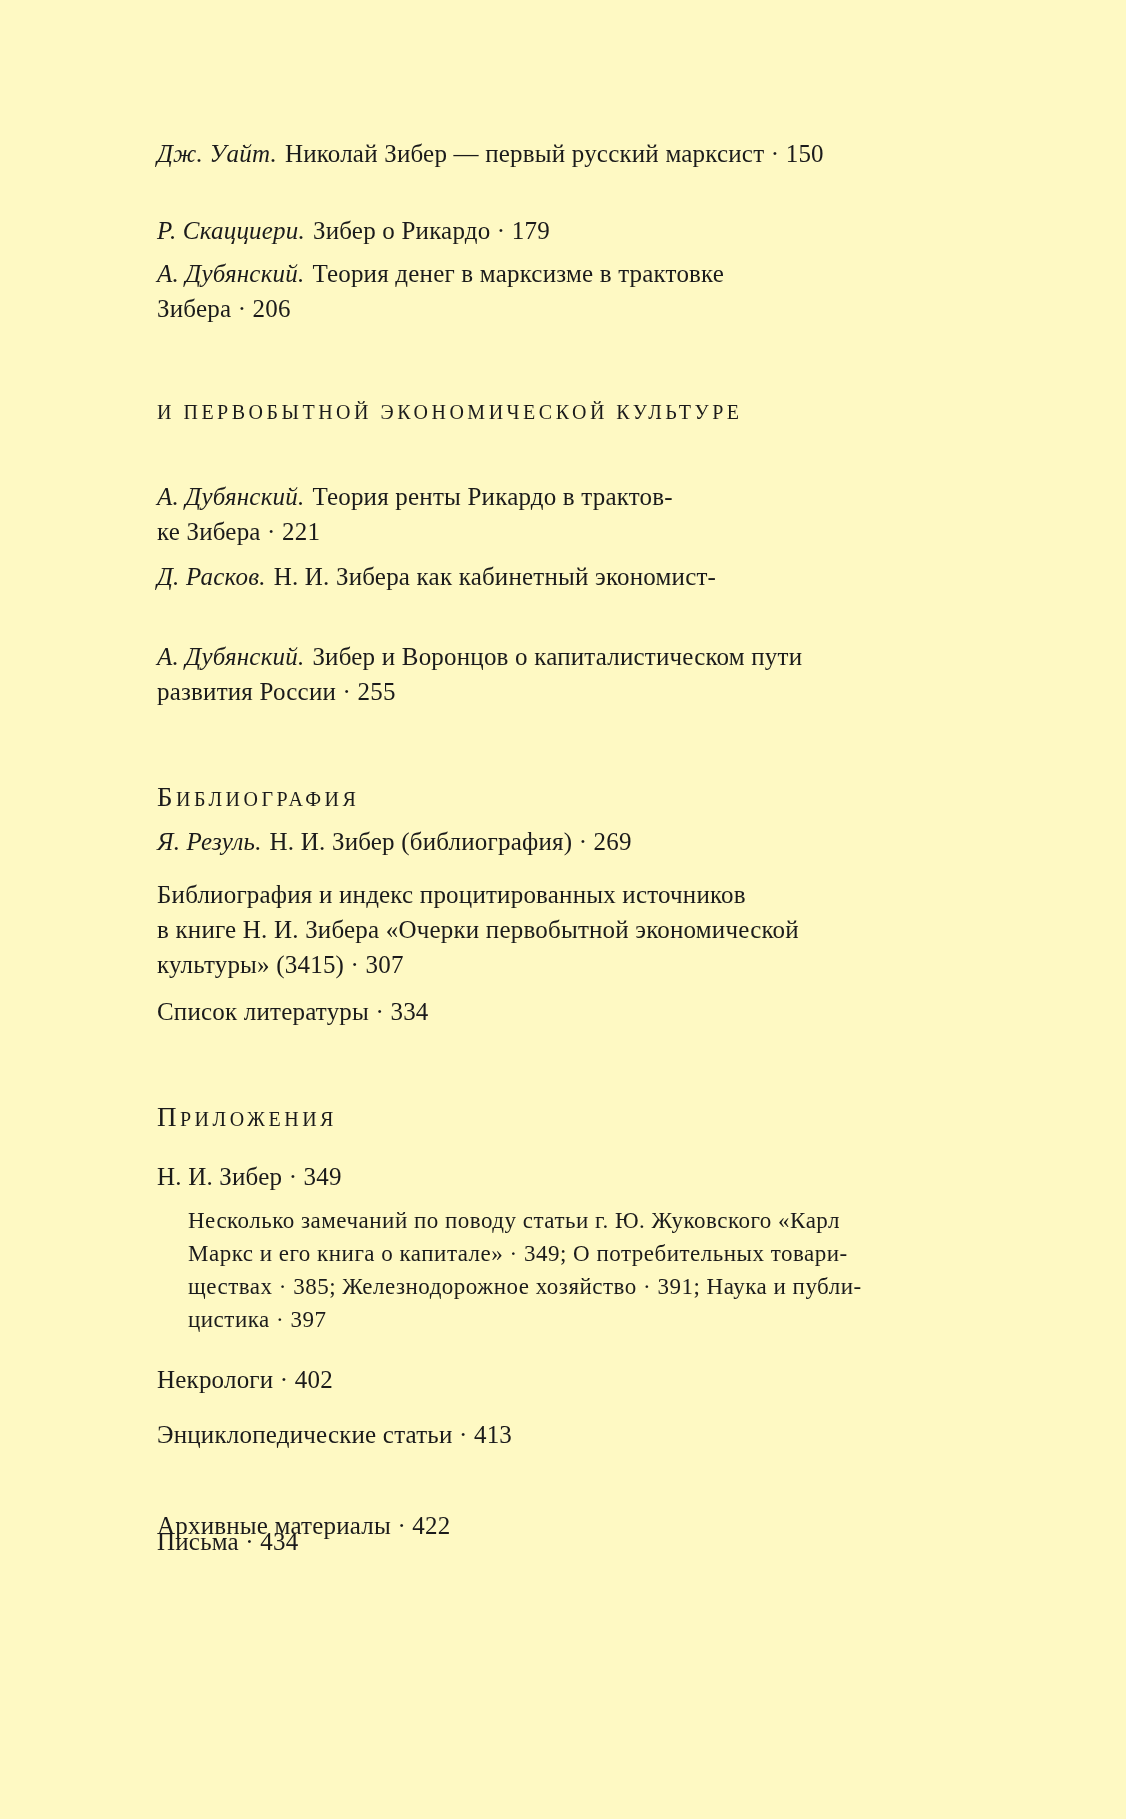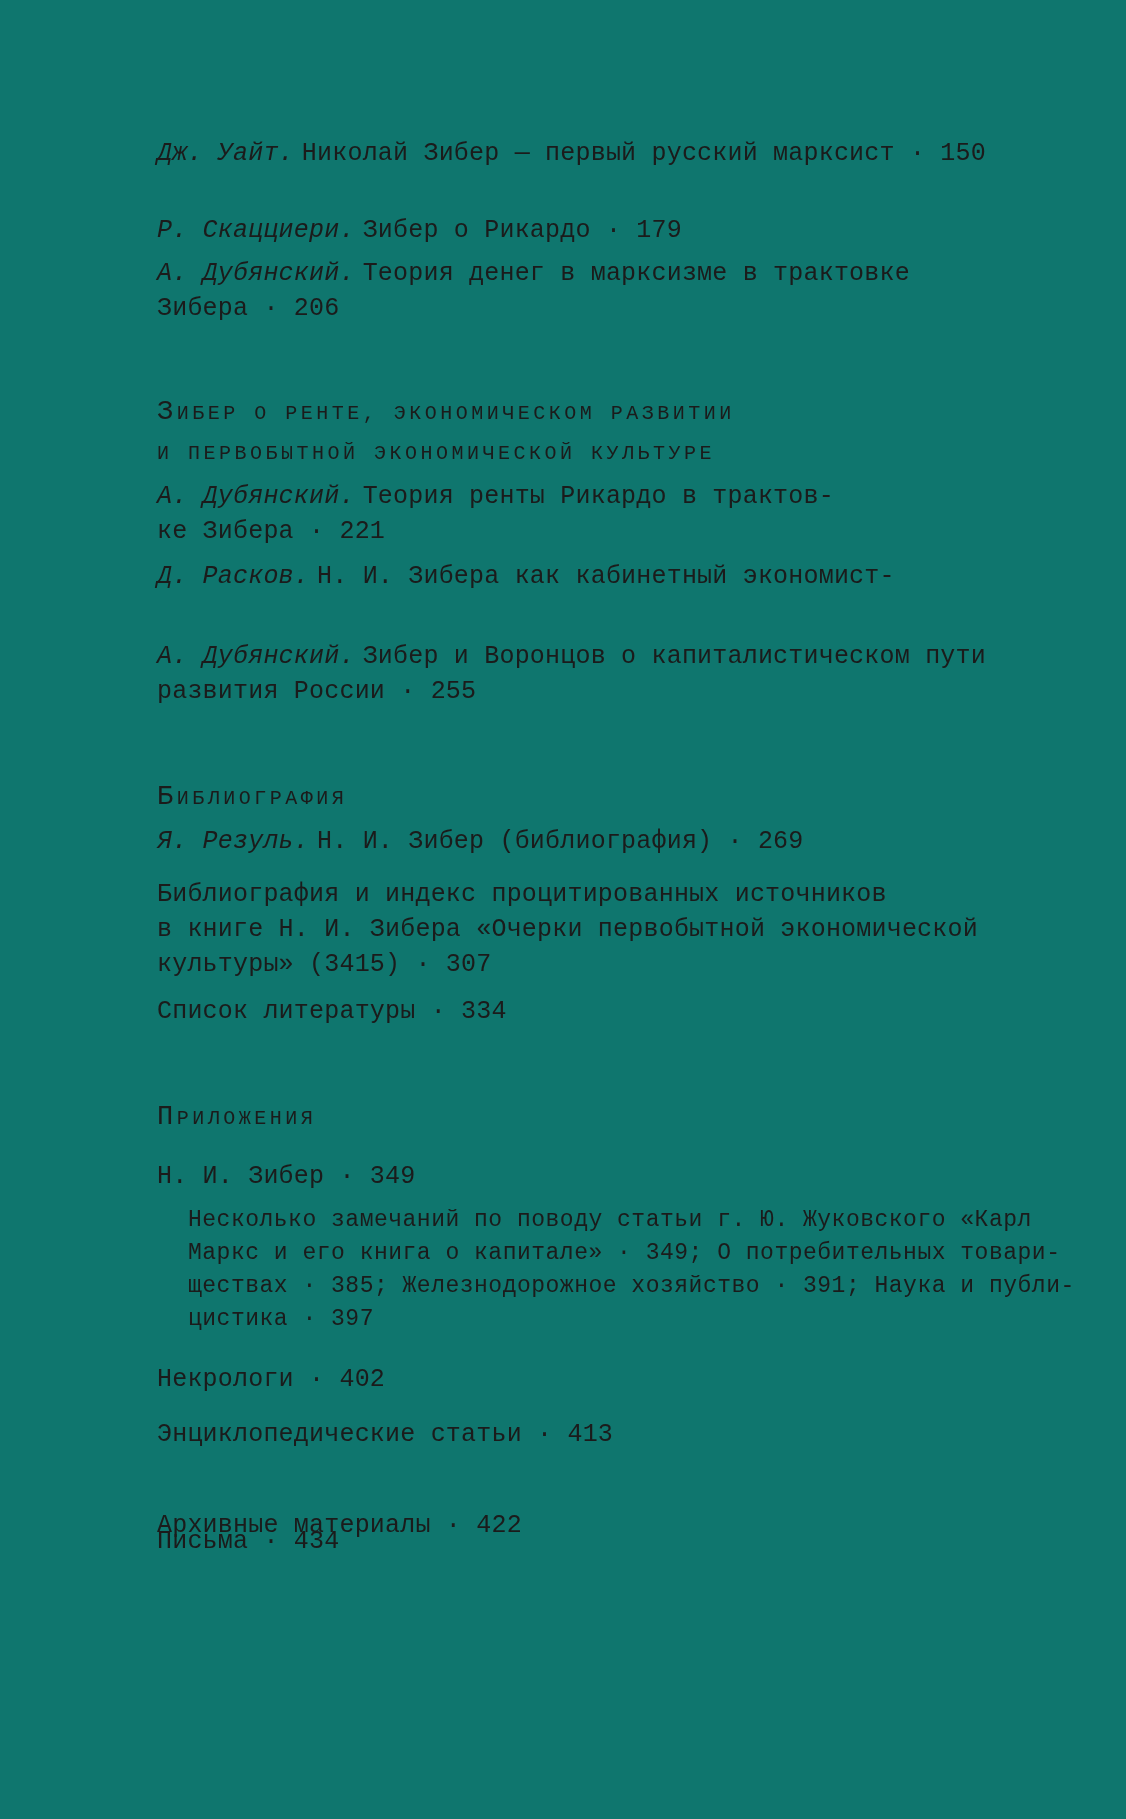--- a/index.html
+++ b/index.html
@@ -4,23 +4,23 @@
 <style>
   html, body {
     margin: 0;
     padding: 0;
     background: #ffffff;
   }
   .page {
     position: relative;
     width: 1126px;
     height: 1819px;
-    background: #0f766e;
+    background: #fef9c3;
     color: #1b1b1b;
-    font-family: Liberation Mono, monospace;
+    font-family: Liberation Serif, serif;
     overflow: hidden;
   }
   .entry {
     position: absolute;
     left: 157px;
     font-size: 25px;
     line-height: 35px;
     white-space: nowrap;
     letter-spacing: 0.2px;
   }
@@ -62,21 +62,20 @@
   <div class="entry" style="top:213px">
     <div class="line"><span class="author">Р. Скацциери.</span><span>Зибер о Рикардо · 179</span></div>
   </div>
 
   <div class="entry" style="top:256px">
     <div class="line"><span class="author">А. Дубянский.</span><span>Теория денег в марксизме в трактовке</span></div>
     <div class="line">Зибера · 206</div>
   </div>
 
   <div class="heading" style="top:392px">
-    <div class="hline"><span class="lead">З</span><span>ИБЕР О РЕНТЕ, ЭКОНОМИЧЕСКОМ РАЗВИТИИ</span></div>
     <div class="hline">И ПЕРВОБЫТНОЙ ЭКОНОМИЧЕСКОЙ КУЛЬТУРЕ</div>
   </div>
 
   <div class="entry" style="top:479px">
     <div class="line"><span class="author">А. Дубянский.</span><span>Теория ренты Рикардо в трактов-</span></div>
     <div class="line">ке Зибера · 221</div>
   </div>
 
   <div class="entry" style="top:559px">
     <div class="line"><span class="author">Д. Расков.</span><span>Н. И. Зибера как кабинетный экономист-</span></div>

